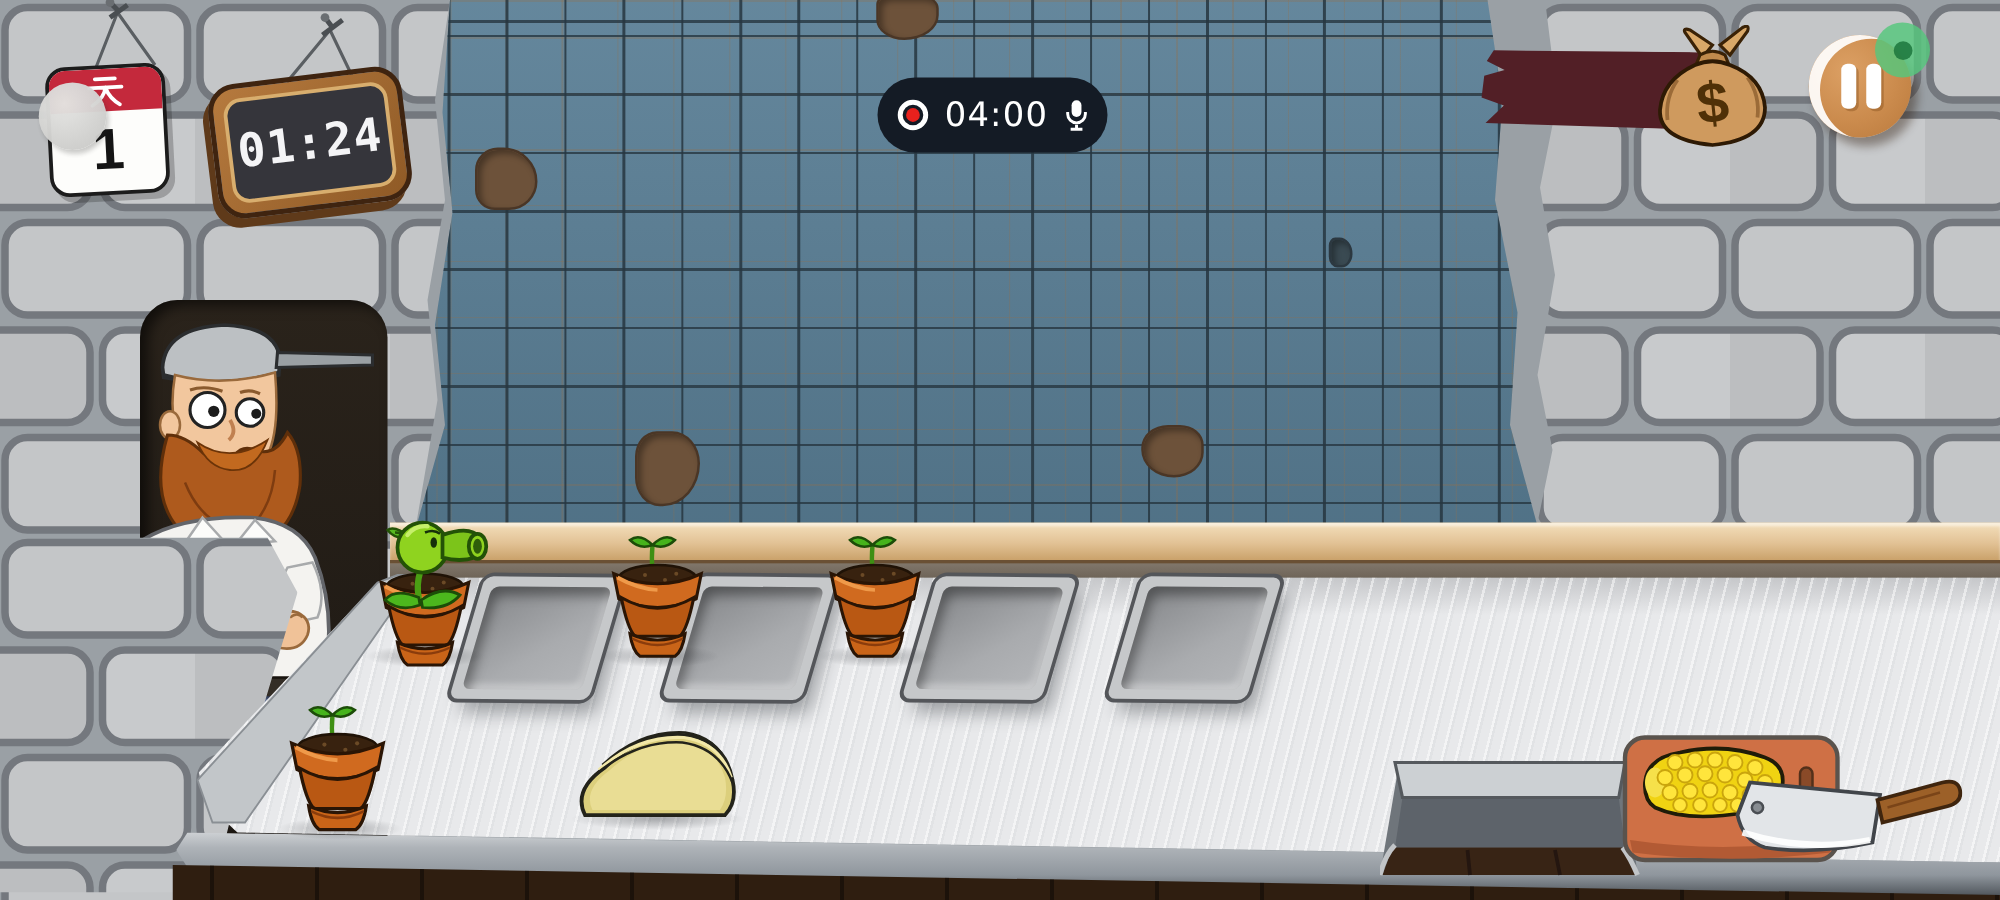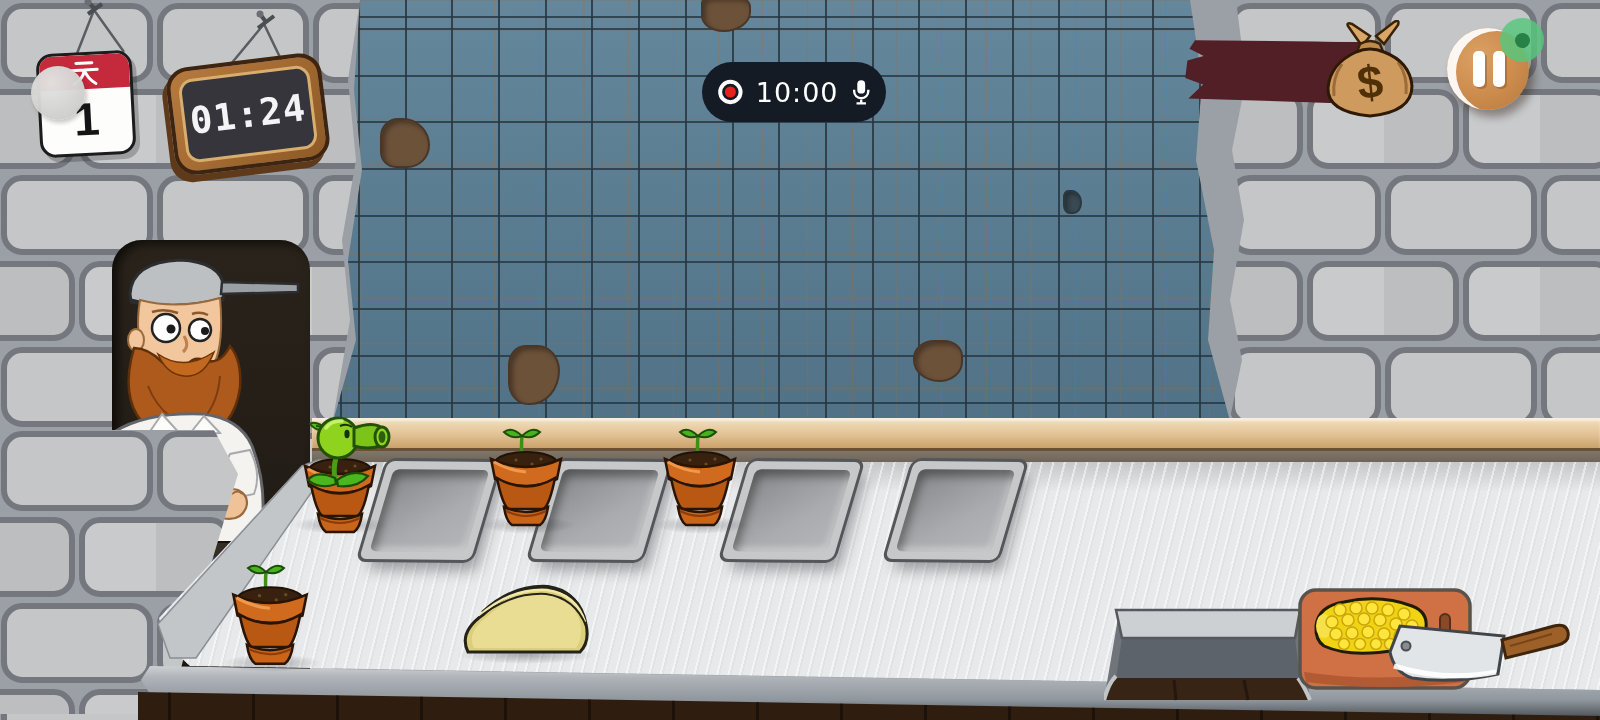--- a/index.html
+++ b/index.html
@@ -348,21 +348,21 @@
     <div id="timer-screen">
       <span id="timer-value">01:24</span>
     </div>
   </div>
 
   <div id="recorder-pill" class="abs">
     <svg width="34" height="34" viewBox="0 0 34 34">
       <circle cx="17" cy="17" r="13" fill="none" stroke="#ffffff" stroke-width="5"></circle>
       <circle cx="17" cy="17" r="7" fill="#e8211d"></circle>
     </svg>
-    <span id="recorder-time">10:00</span>
+    <span id="recorder-time">04:00</span>
     <svg width="26" height="34" viewBox="0 0 26 34">
       <rect x="8" y="2" width="10" height="17" rx="5" fill="#ffffff"></rect>
       <path d="M4,14 v2 a9,9 0 0 0 18,0 v-2" fill="none" stroke="#ffffff" stroke-width="3"></path>
       <path d="M13,27 V31 M7,31.5 H19" stroke="#ffffff" stroke-width="3"></path>
     </svg>
   </div>
 
   <div id="coin-banner" class="abs"></div>
   <svg class="abs" style="left:1318px;top:20px;" width="104" height="104" viewBox="0 0 104 104">
     <path d="M44,26 L30,6 Q28,2 34,4 L52,16 Z" fill="#d9a868" stroke="#3a2206" stroke-width="2.5"></path>

